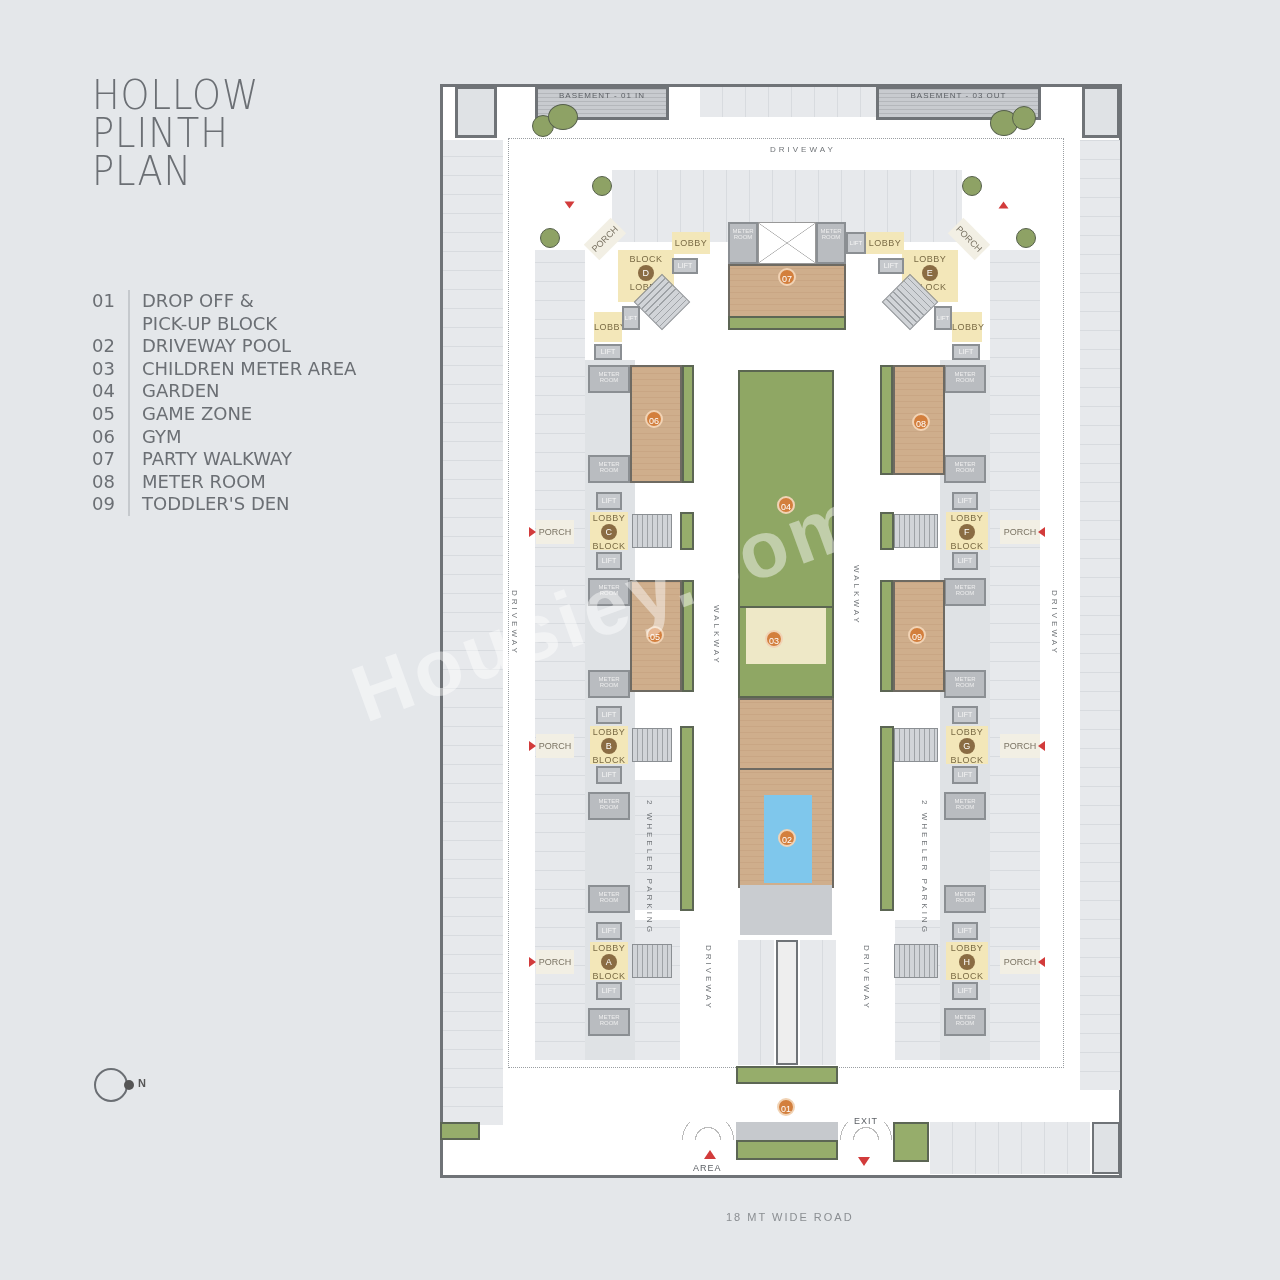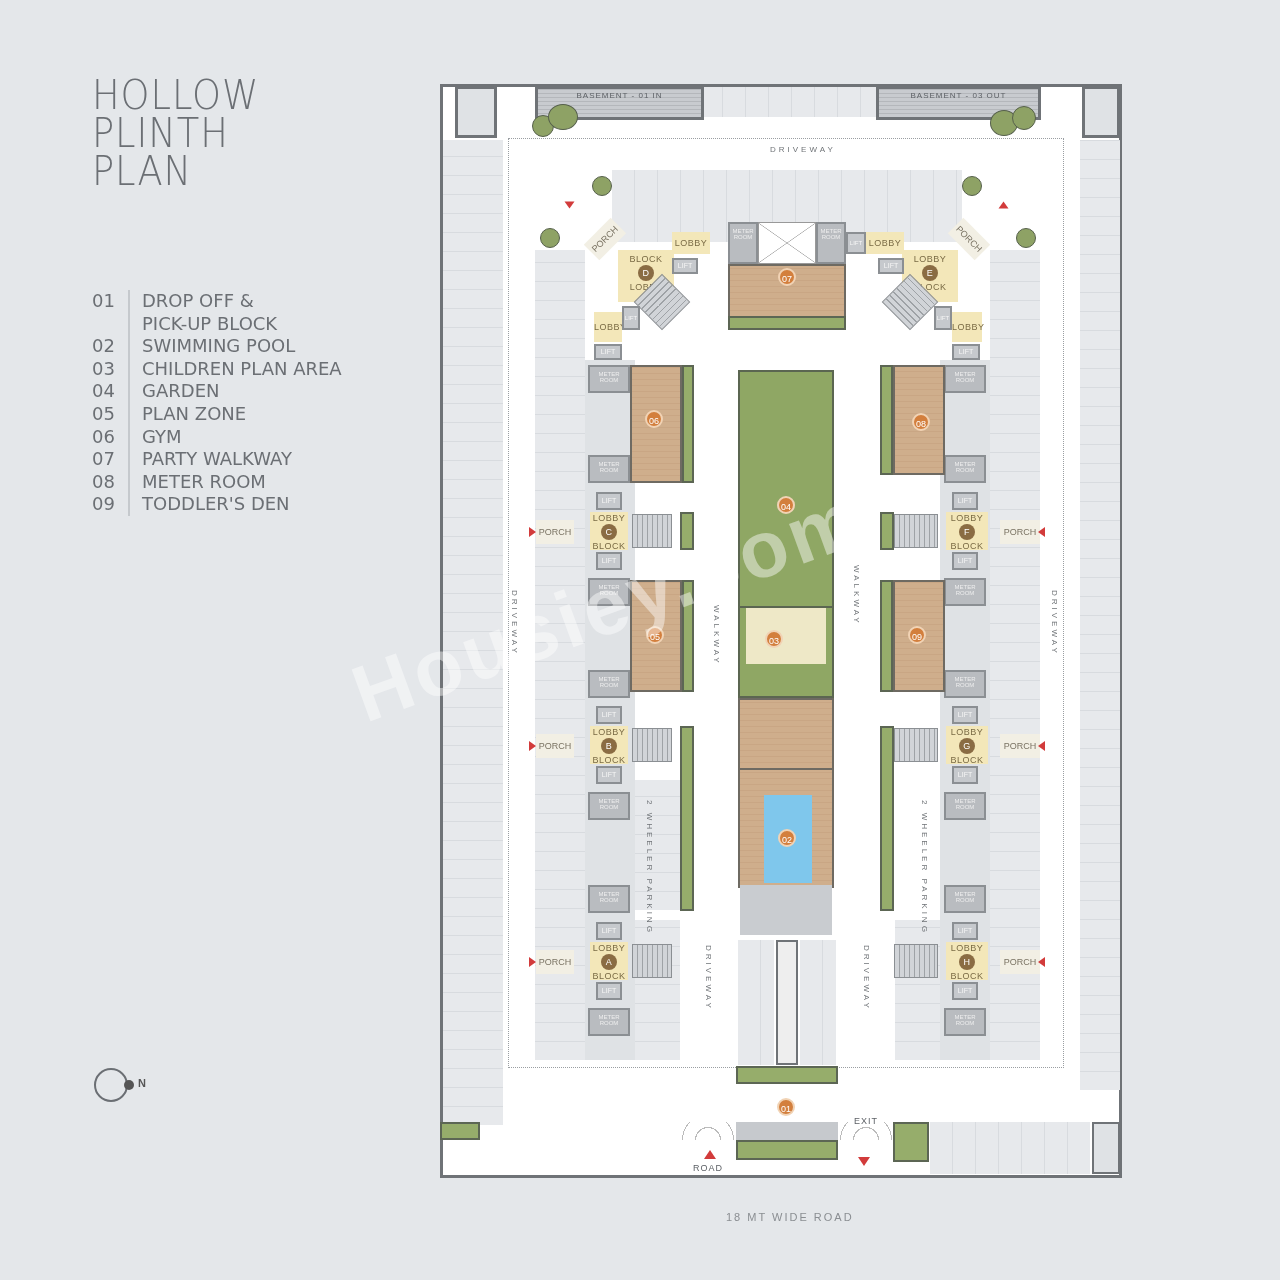--- a/index.html
+++ b/index.html
@@ -52,33 +52,33 @@
   <div class="row">
       <span class="num">01</span>
       <span class="lbl">DROP OFF &amp;</span>
     </div>
   <div class="row">
       <span class="num"></span>
       <span class="lbl">PICK-UP BLOCK</span>
     </div>
   <div class="row">
       <span class="num">02</span>
-      <span class="lbl">SWIMMING POOL</span>
+      <span class="lbl">DRIVEWAY POOL</span>
     </div>
   <div class="row">
       <span class="num">03</span>
-      <span class="lbl">CHILDREN PLAN AREA</span>
+      <span class="lbl">CHILDREN METER AREA</span>
     </div>
   <div class="row">
       <span class="num">04</span>
       <span class="lbl">GARDEN</span>
     </div>
   <div class="row">
       <span class="num">05</span>
-      <span class="lbl">PLAN ZONE</span>
+      <span class="lbl">GAME ZONE</span>
     </div>
   <div class="row">
       <span class="num">06</span>
       <span class="lbl">GYM</span>
     </div>
   <div class="row">
       <span class="num">07</span>
       <span class="lbl">PARTY WALKWAY</span>
     </div>
   <div class="row">
@@ -99,21 +99,21 @@
 
 <div class="abs park" style="left:443px;top:140px;width:60px;height:985px;"></div>
 <div class="abs park" style="left:1080px;top:140px;width:40px;height:950px;"></div>
 <div class="abs parkv" style="left:700px;top:87px;width:176px;height:30px;"></div>
 <div class="abs parkv" style="left:930px;top:1122px;width:160px;height:52px;"></div>
 
 <div class="abs" style="left:455px;top:86px;width:42px;height:52px;border:3px solid #6f7377;background:#dfe2e5;"></div>
 <div class="abs" style="left:1082px;top:86px;width:38px;height:52px;border:3px solid #6f7377;background:#dfe2e5;"></div>
 <div class="abs" style="left:1092px;top:1122px;width:28px;height:52px;border:2px solid #6f7377;background:#dfe2e5;"></div>
 
-<div class="abs ramp" style="left:535px;top:86px;width:169px;height:34px;">BASEMENT - 01 IN</div>
+<div class="abs ramp" style="left:535px;top:86px;width:134px;height:34px;">BASEMENT - 01 IN</div>
 <div class="abs ramp" style="left:876px;top:86px;width:165px;height:34px;">BASEMENT - 03 OUT</div>
 
 <div class="abs" style="left:508px;top:138px;width:556px;height:930px;border:1px dotted #9a9ea2;"></div>
 
 <div class="abs hlabel" style="left:770px;top:145px;">DRIVEWAY</div>
 <div class="abs vlabel" style="left:510px;top:590px;">DRIVEWAY</div>
 <div class="abs vlabel" style="left:1050px;top:590px;">DRIVEWAY</div>
 <div class="abs vlabel" style="left:704px;top:945px;">DRIVEWAY</div>
 <div class="abs vlabel" style="left:862px;top:945px;">DRIVEWAY</div>
 
@@ -301,19 +301,19 @@
 <div class="abs green" style="left:736px;top:1066px;width:102px;height:18px;"></div>
 <div class="abs badge" style="left:777px;top:1098px;">01</div>
 <div class="abs block" style="left:736px;top:1122px;width:102px;height:18px;background:#c6c9cd;"></div>
 <div class="abs green" style="left:736px;top:1140px;width:102px;height:20px;"></div>
 <div class="abs green" style="left:440px;top:1122px;width:40px;height:18px;"></div>
 <div class="abs green" style="left:893px;top:1122px;width:36px;height:40px;"></div>
 <div class="abs" style="left:680px;top:1122px;width:56px;height:18px;background:repeating-radial-gradient(circle at 50% 100%,transparent 0 12px,#bbb 12px 13px);"></div>
 <div class="abs" style="left:838px;top:1122px;width:56px;height:18px;background:repeating-radial-gradient(circle at 50% 100%,transparent 0 12px,#bbb 12px 13px);"></div>
 
 <div class="abs" style="left:704px;top:1150px;width:0;height:0;border-left:6px solid transparent;border-right:6px solid transparent;border-bottom:9px solid #d23b3b;"></div>
-<div class="abs entry" style="left:693px;top:1163px;">ROAD</div>
+<div class="abs entry" style="left:693px;top:1163px;">AREA</div>
 <div class="abs" style="left:858px;top:1157px;width:0;height:0;border-left:6px solid transparent;border-right:6px solid transparent;border-top:9px solid #d23b3b;"></div>
 <div class="abs entry" style="left:854px;top:1116px;">EXIT</div>
 
 <div class="abs road" style="left:726px;top:1211px;">18 MT WIDE ROAD</div>
 
 <div class="abs watermark">Housiey.com</div>
 
 </body></html>

